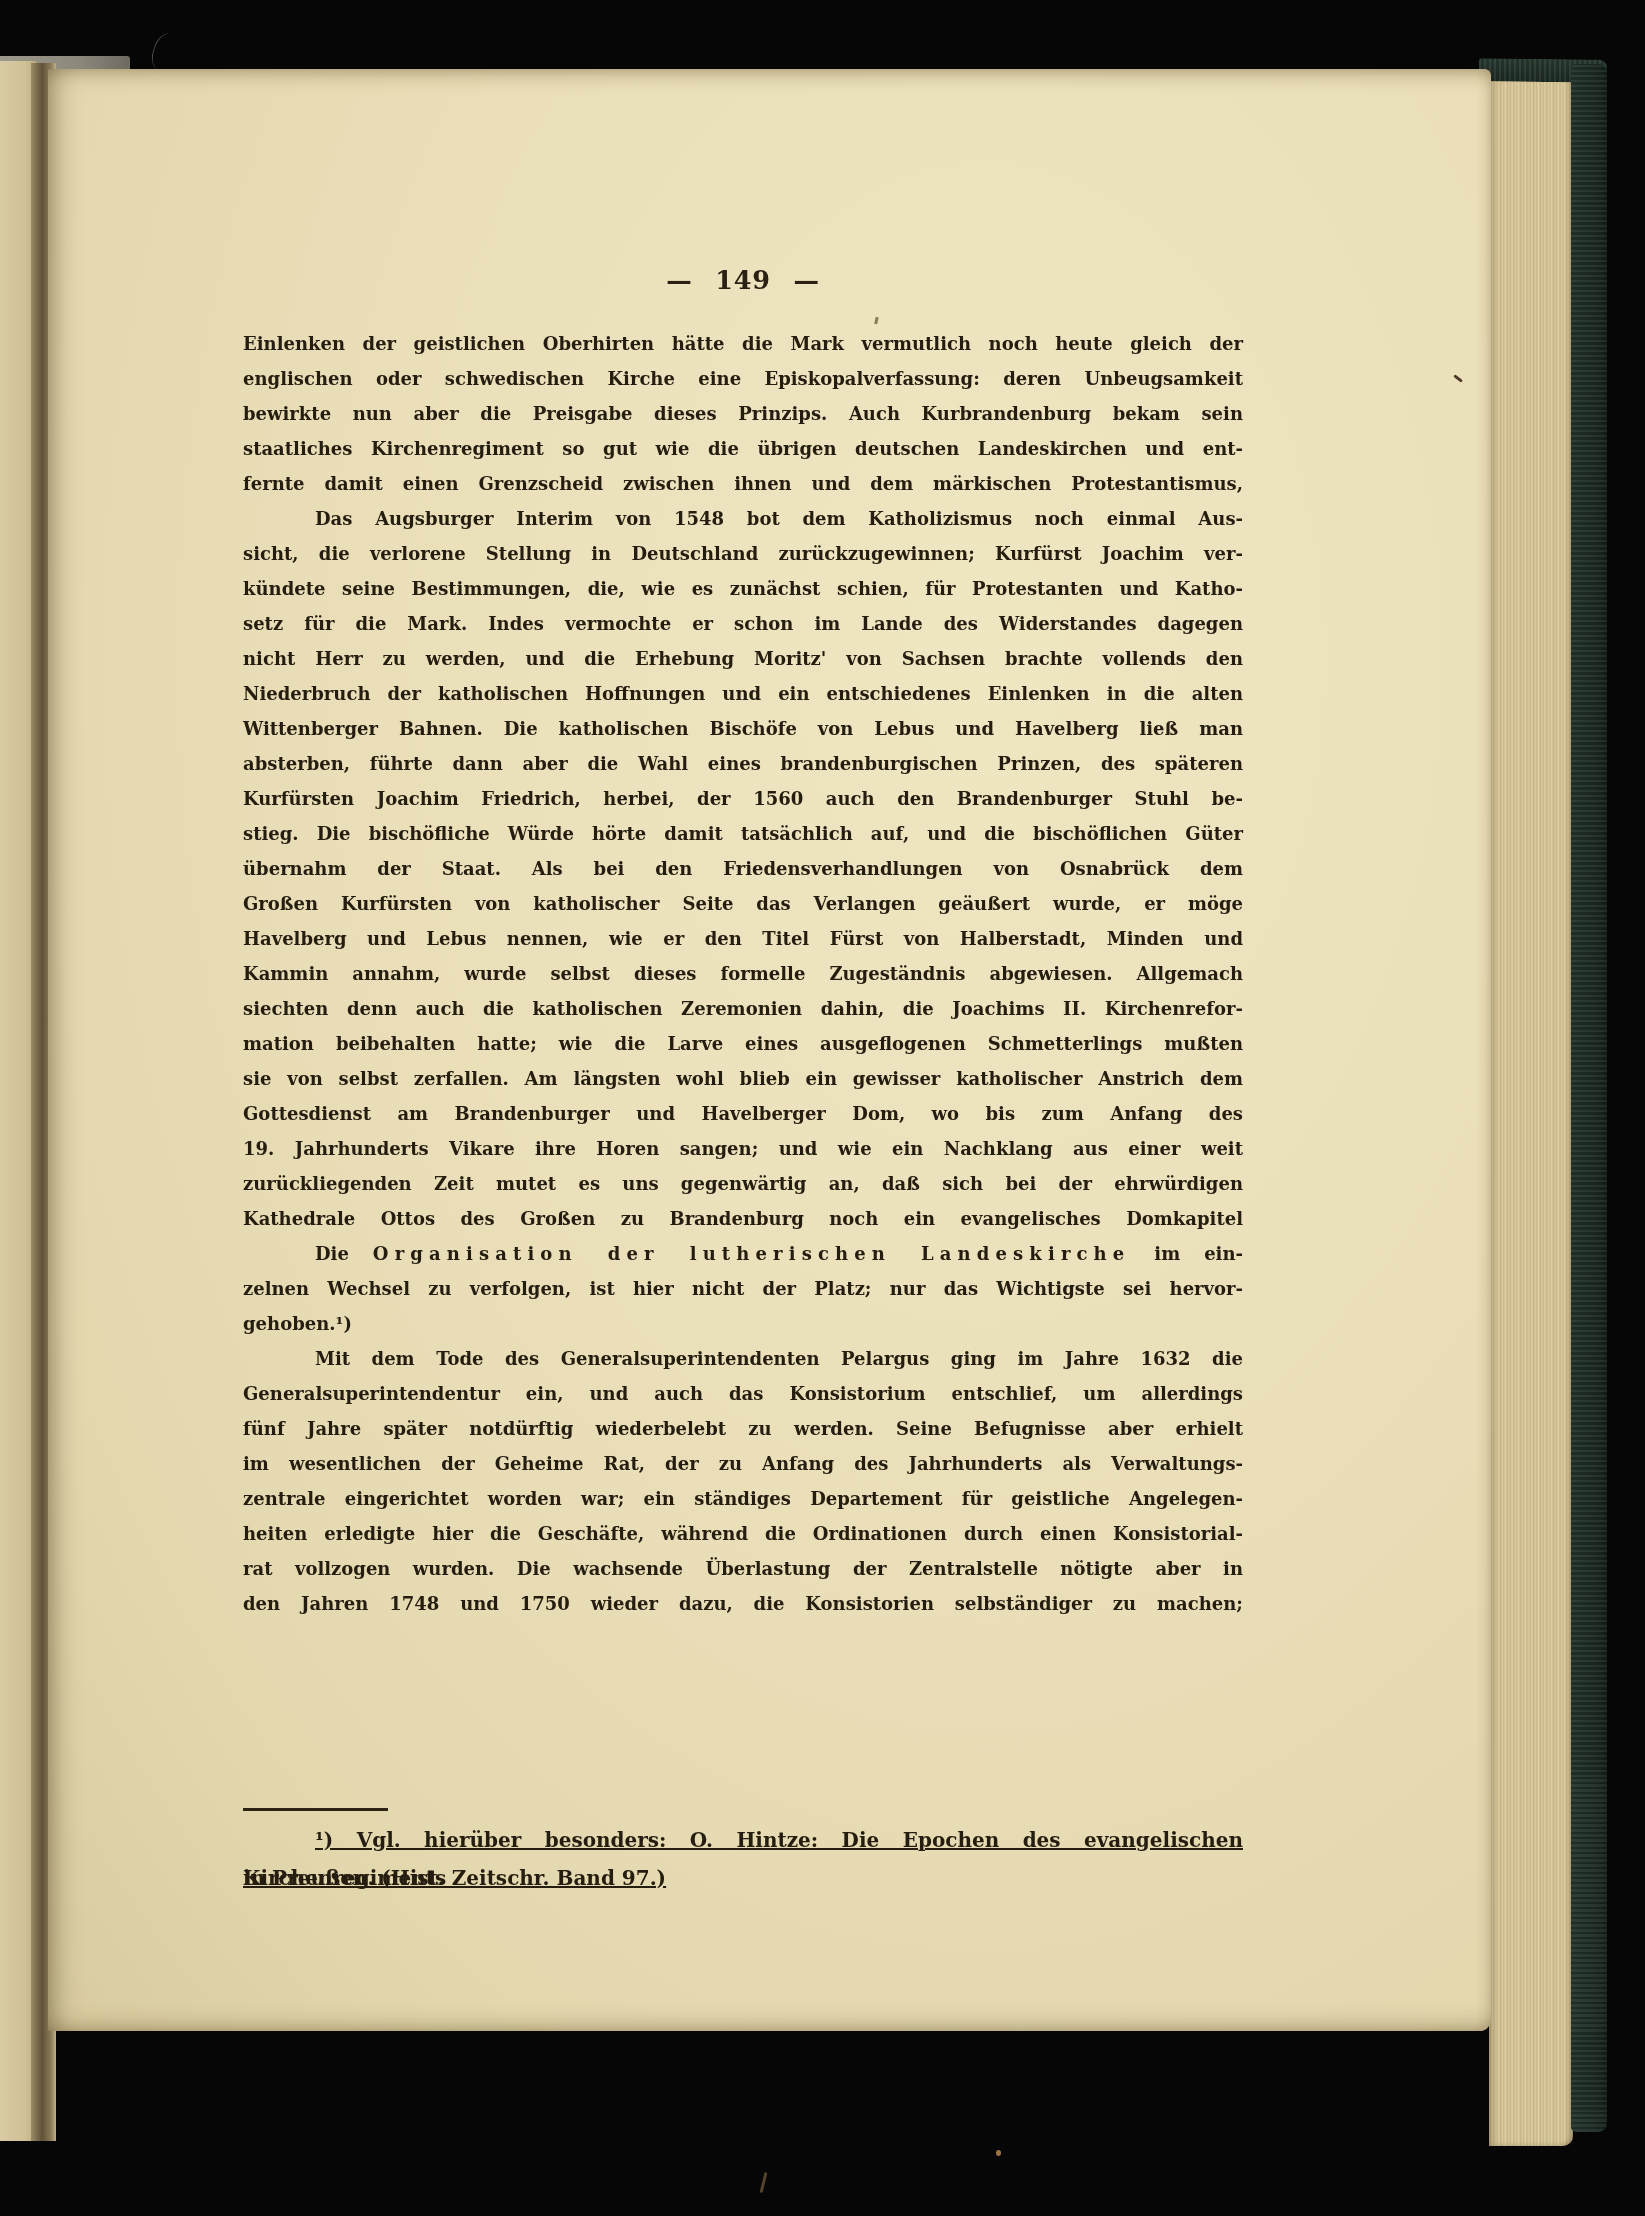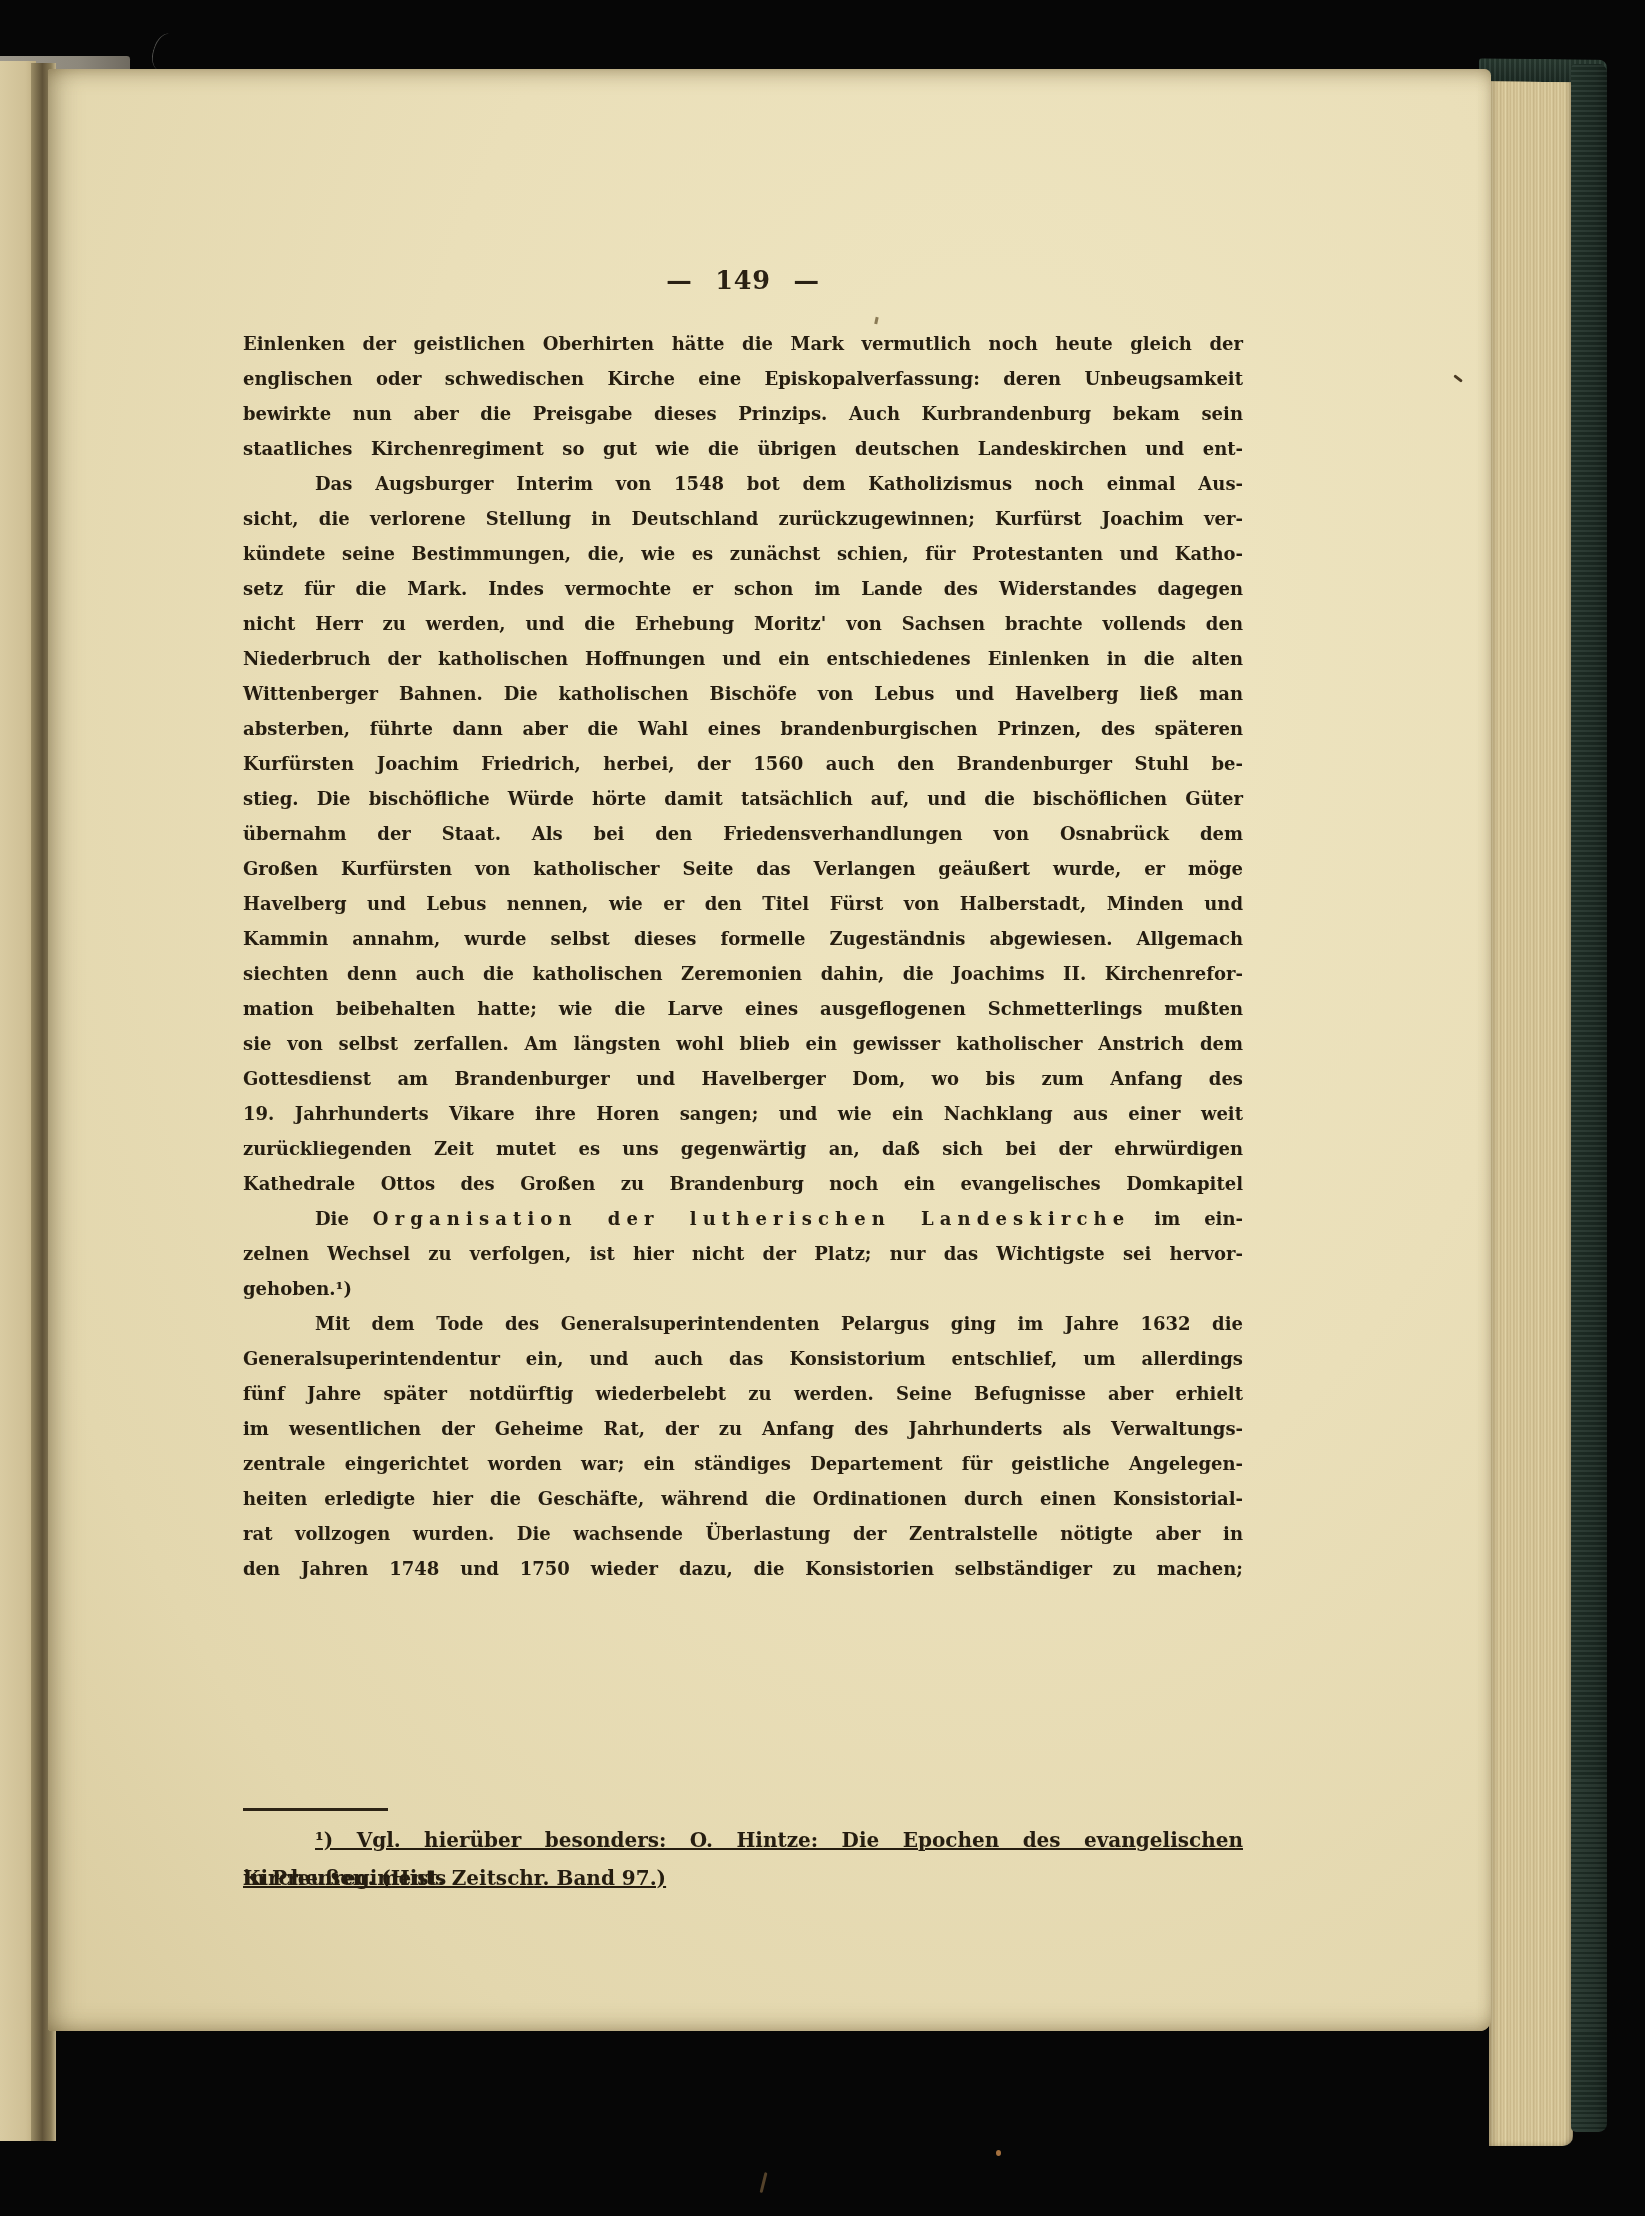--- a/index.html
+++ b/index.html
@@ -127,20 +127,21 @@
 
     <div class="pagenum">— 149 —</div>
 
     <div class="text-block">
 
       <div>
         <div class="line">Einlenken der geistlichen Oberhirten hätte die Mark vermutlich noch heute gleich der</div>
         <div class="line">englischen oder schwedischen Kirche eine Episkopalverfassung: deren Unbeugsamkeit</div>
         <div class="line">bewirkte nun aber die Preisgabe dieses Prinzips. Auch Kurbrandenburg bekam sein</div>
         <div class="line">staatliches Kirchenregiment so gut wie die übrigen deutschen Landeskirchen und ent-</div>
+        <div class="line">fernte damit einen Grenzscheid zwischen ihnen und dem märkischen Protestantismus,</div>
       </div>
 
       <div>
         <div class="line indent">Das Augsburger Interim von 1548 bot dem Katholizismus noch einmal Aus-</div>
         <div class="line">sicht, die verlorene Stellung in Deutschland zurückzugewinnen; Kurfürst Joachim ver-</div>
         <div class="line">kündete seine Bestimmungen, die, wie es zunächst schien, für Protestanten und Katho-</div>
         <div class="line">setz für die Mark.  Indes vermochte er schon im Lande des Widerstandes dagegen</div>
         <div class="line">nicht Herr zu werden, und die Erhebung Moritz' von Sachsen brachte vollends den</div>
         <div class="line">Niederbruch der katholischen Hoffnungen und ein entschiedenes Einlenken in die alten</div>
         <div class="line">Wittenberger Bahnen.  Die katholischen Bischöfe von Lebus und Havelberg ließ man</div>

